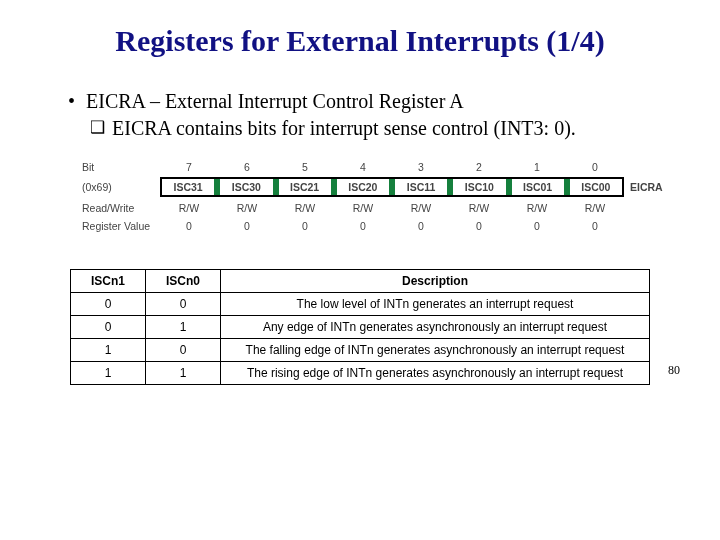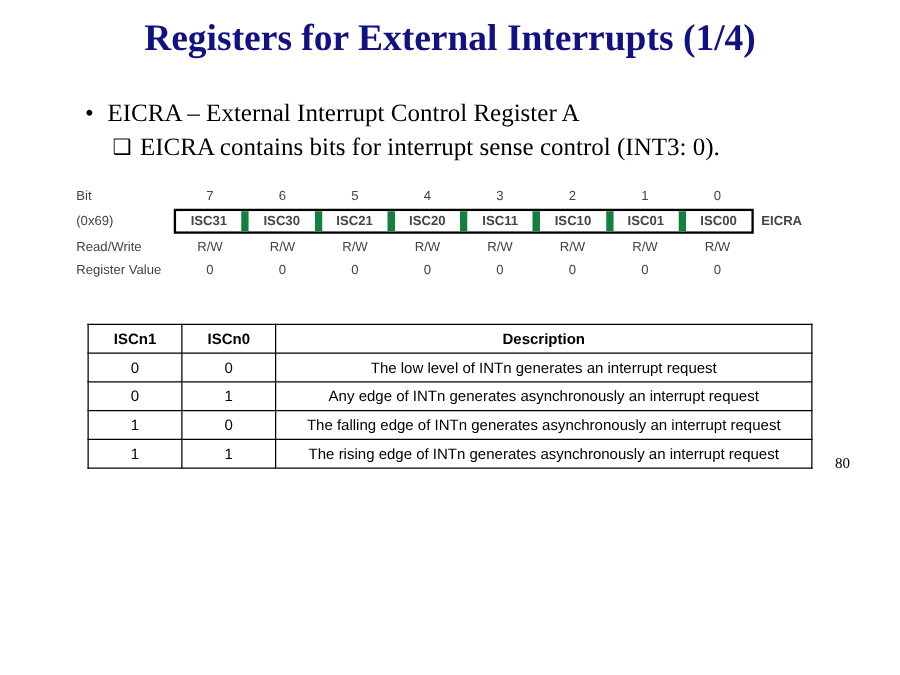--- a/index.html
+++ b/index.html
@@ -9,40 +9,40 @@
     height: 540px;
     background: #fff;
     font-family: "Times New Roman", Times, serif;
     color: #000;
   }
   .slide {
     position: relative;
     box-sizing: border-box;
     width: 720px;
     height: 392px;
-    padding: 8px 40px 20px 40px;
+    padding: 18px 40px 20px 40px;
   }
   .title {
     text-align: center;
     font-size: 30px;
     font-weight: bold;
     color: #111183;
     margin: 6px 0 32px 0;
   }
 
   
   .bullets { margin-left: 28px; font-size: 20px; }
   .b1 { display: flex; align-items: flex-start; margin-bottom: 4px; }
   .b1 .dot { width: 18px; flex: 0 0 18px; }
   .b2 { display: flex; align-items: flex-start; margin-left: 22px; }
   .b2 .sq { width: 22px; flex: 0 0 22px; font-size: 17px; line-height: 22px; }
   .b2 .txt { font-size: 20px; }
 
   
-  .reg-wrap { margin: 18px 0 0 21px; font-family: Arial, Helvetica, sans-serif; font-size: 10.5px; color:#444; }
+  .reg-wrap { margin: 18px 0 0 42px; font-family: Arial, Helvetica, sans-serif; font-size: 10.5px; color:#444; }
   .reg-row { display: flex; align-items: center; height: 18px; }
   .reg-label { width: 78px; flex: 0 0 78px; }
   .reg-cells { display: flex; flex: 0 0 464px; }
   .reg-cell { width: 58px; flex: 0 0 58px; text-align: center; }
   .reg-after { width: 50px; flex: 0 0 50px; padding-left: 6px; font-weight: bold; }
 
   .namebox {
     display:flex; flex:0 0 464px; border:2px solid #000; box-sizing:border-box;
   }
   .namebox .nc {

